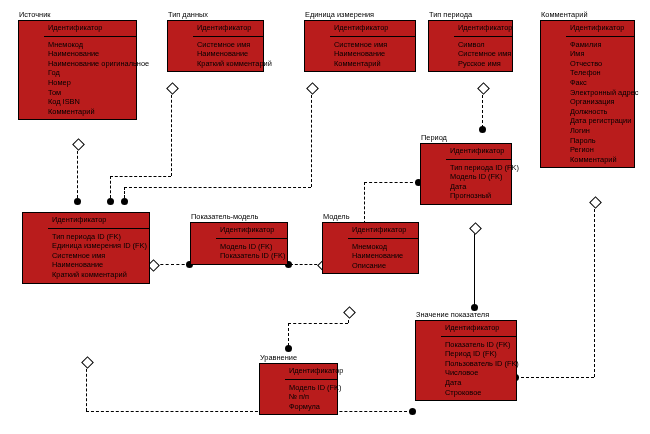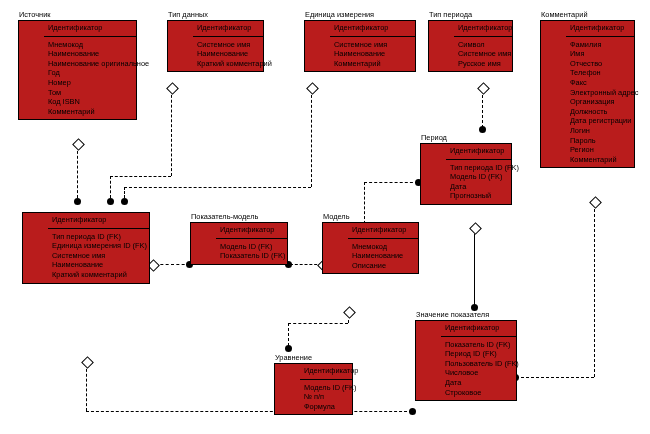--- a/index.html
+++ b/index.html
@@ -275,21 +275,21 @@
         <div class="field">Идентификатор</div>
       </div>
       <div class="attr-area">
         <div class="field">Мнемокод</div>
         <div class="field">Наименование</div>
         <div class="field">Описание</div>
       </div>
     </div>
   </div>
 
-  <div class="entity" style="left:274px;top:353px;width:79px;">
+  <div class="entity" style="left:259px;top:353px;width:79px;">
     <div class="entity-title">Уравнение</div>
     <div class="entity-box">
       <div class="pk-area">
         <div class="field">Идентификатор</div>
       </div>
       <div class="attr-area">
         <div class="field">Модель ID (FK)</div>
         <div class="field">№ п/п</div>
         <div class="field">Формула</div>
       </div>

